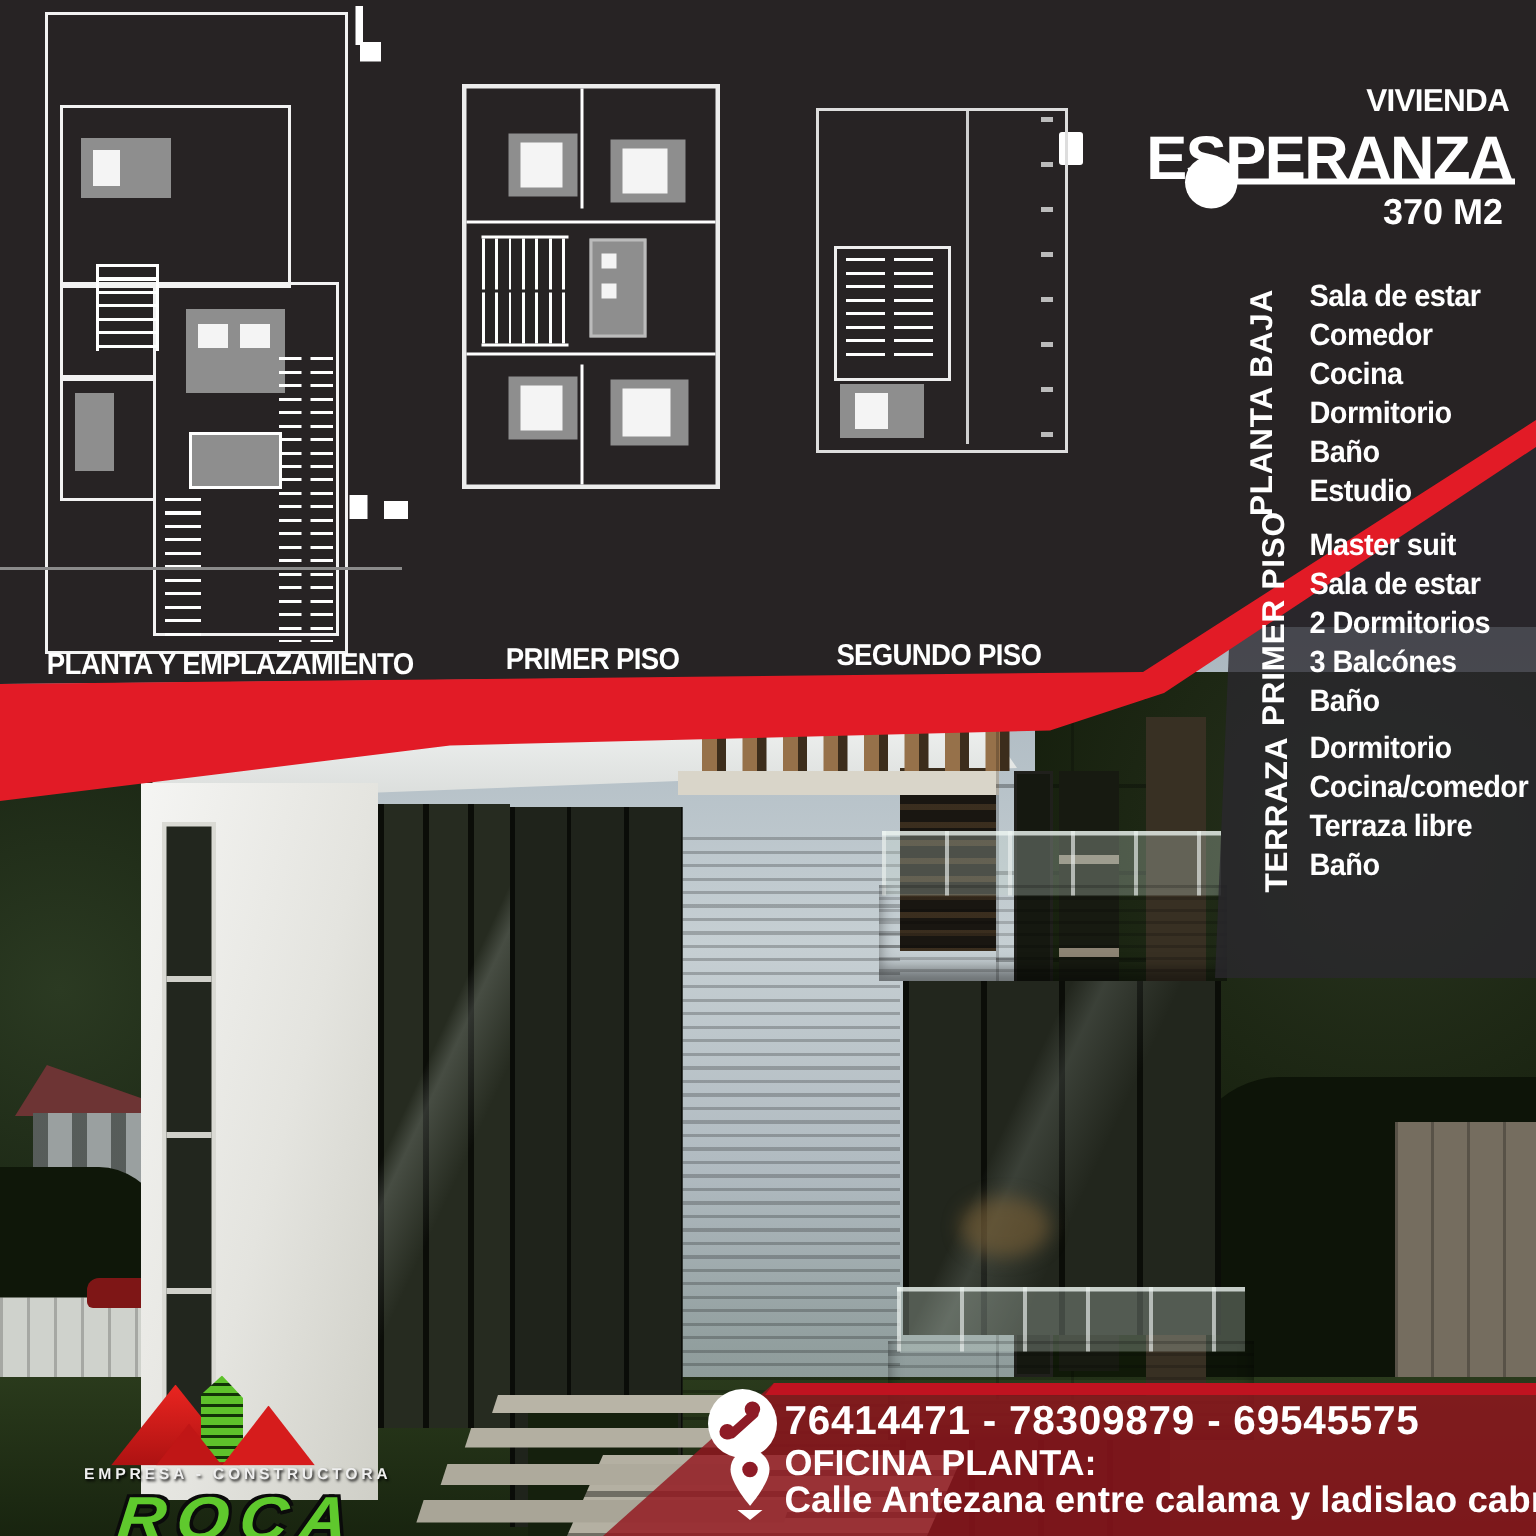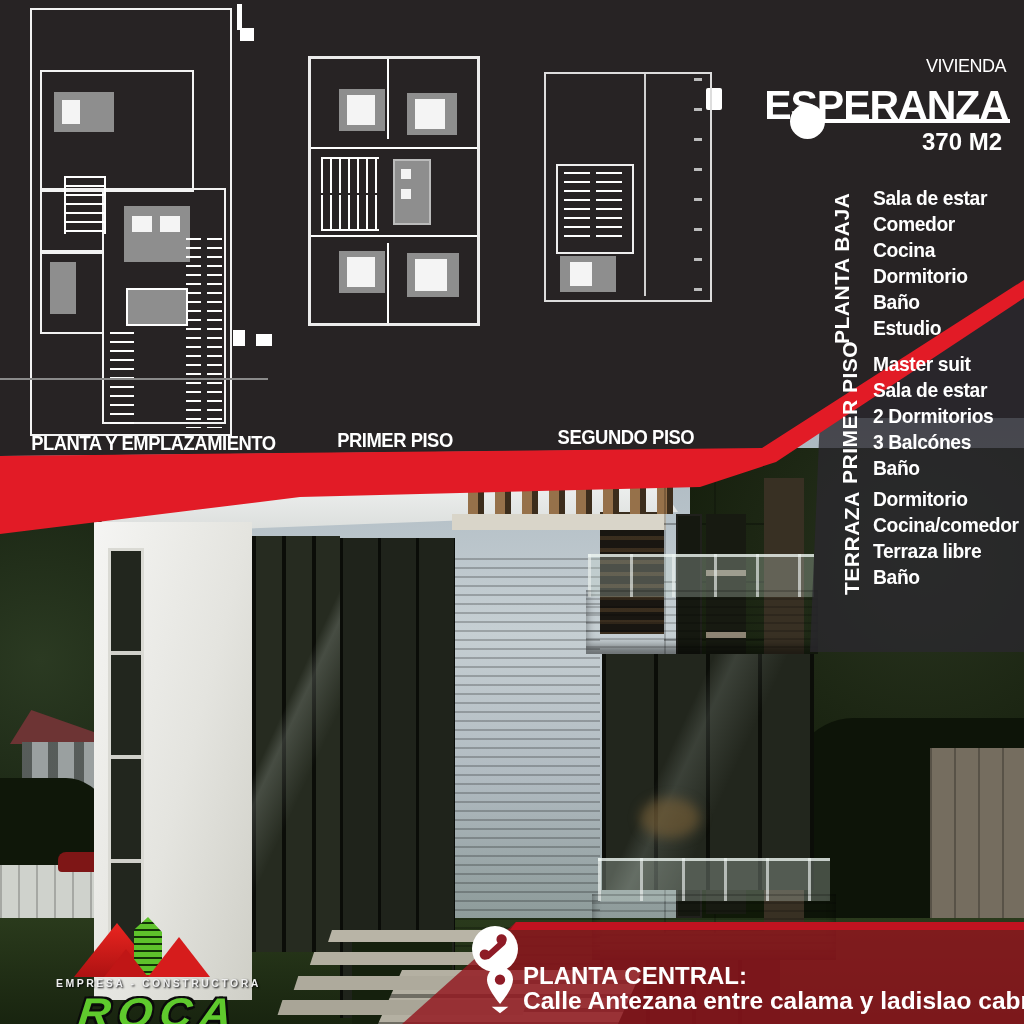--- a/index.html
+++ b/index.html
@@ -27,21 +27,21 @@
   .glyph{position:absolute;background:#fff;}
   .plan-label{position:absolute;color:#fff;font-weight:700;font-size:20px;letter-spacing:-.5px;
               text-align:center;white-space:nowrap;transform:scaleX(.92);}
   
   .vlabel{position:absolute;color:#fff;font-weight:700;font-size:21px;letter-spacing:.5px;
           writing-mode:vertical-rl;transform:rotate(180deg);text-align:center;white-space:nowrap;}
   .items{position:absolute;color:#fff;font-size:20.5px;line-height:26px;font-weight:700;
          letter-spacing:-.4px;transform:scaleX(.94);transform-origin:left top;white-space:nowrap;}
   
   .ttl{position:absolute;color:#fff;text-align:right;white-space:nowrap;}
-  #t1{right:18px;top:56px;font-size:18px;font-weight:400;letter-spacing:-.5px;}
+  #t1{right:18px;top:56px;font-size:21px;font-weight:700;letter-spacing:-.5px;}
   #t2{right:16px;top:82px;font-size:41px;font-weight:900;letter-spacing:-1px;}
   #t3{right:22px;top:128px;font-size:24px;font-weight:900;letter-spacing:0;}
   #trule{position:absolute;left:808px;top:119px;width:202px;height:4px;background:#fff;}
   #tdot{position:absolute;left:790px;top:104px;width:35px;height:35px;border-radius:50%;background:#fff;}
   
   #price{position:absolute;left:726px;top:630px;width:298px;height:76px;background:#fff;
          clip-path:polygon(8% 0,100% 0,100% 100%,13% 100%,0 48%);}
   #priceg{position:absolute;left:6px;top:7px;width:292px;height:62px;background:#79b92d;
           clip-path:polygon(9% 0,100% 0,100% 100%,14% 100%,1% 48%);
           display:flex;align-items:center;justify-content:center;}
@@ -226,26 +226,27 @@
   <div id="band"></div>
   <div id="bandedge"></div>
   <svg class="cic" style="left:472px;top:926px;" width="46" height="46" viewBox="0 0 24 24">
     <circle cx="12" cy="12" r="12" fill="#ffffff"></circle>
     <g transform="rotate(-42 12 12)" fill="#8e1b26">
       <rect x="5.2" y="10.6" width="13.6" height="3.2" rx="1.6"></rect>
       <circle cx="6.1" cy="10.6" r="2.7"></circle>
       <circle cx="17.9" cy="10.6" r="2.7"></circle>
     </g>
   </svg>
+  <div class="ctext" id="phones">76414471 - 78309879 - 69545575</div>
   <svg class="cic" style="left:480px;top:964px;" width="40" height="52" viewBox="0 0 24 30">
     <path d="M12 1C7.6 1 4.2 4.4 4.2 8.8c0 5.6 7.8 14.5 7.8 14.5s7.8-8.9 7.8-14.5C19.8 4.4 16.4 1 12 1z" fill="#ffffff"></path>
     <circle cx="12" cy="8.8" r="3.1" fill="#8e1b26"></circle>
     <path d="M7 25 L17 25 L12 29 Z" fill="#ffffff"></path>
   </svg>
-  <div class="ctext" id="office">PLANTA CENTRAL:</div>
+  <div class="ctext" id="office">OFICINA PLANTA:</div>
   <div class="ctext" id="addr">Calle Antezana entre calama y ladislao cabrera</div>
 
   <div id="logo">
     <div class="tri" style="left:28px;top:6px;width:86px;height:54px;background:linear-gradient(180deg,#ea2520,#ad1212);"></div>
     <div class="abs" style="left:88px;top:0;width:28px;height:58px;background:repeating-linear-gradient(180deg,#5ec22b 0 5px,#123307 5px 7px);clip-path:polygon(0 100%,0 22%,50% 0,100% 26%,100% 100%);"></div>
     <div class="tri" style="left:102px;top:20px;width:62px;height:40px;background:#d61c1c;"></div>
     <div class="tri" style="left:58px;top:32px;width:44px;height:28px;background:#c01616;"></div>
     <div id="tagline">EMPRESA - CONSTRUCTORA</div>
     <div id="roca">ROCA</div>
   </div>

